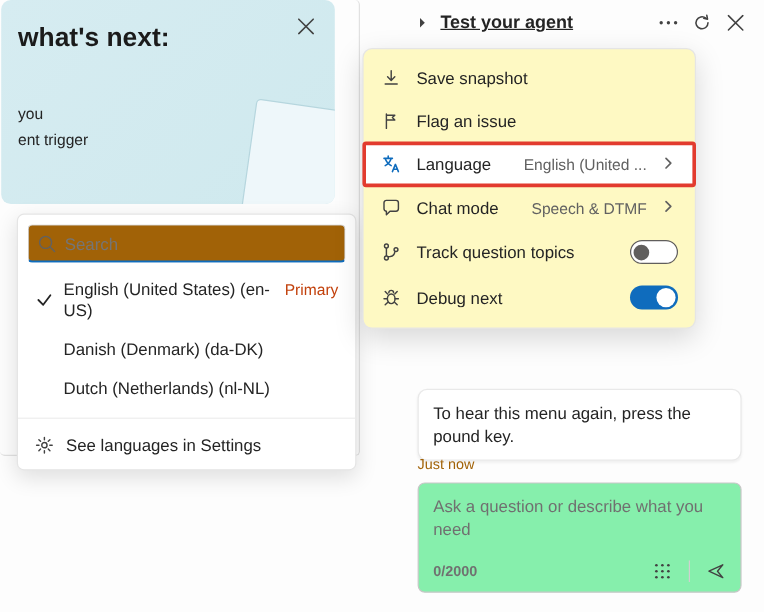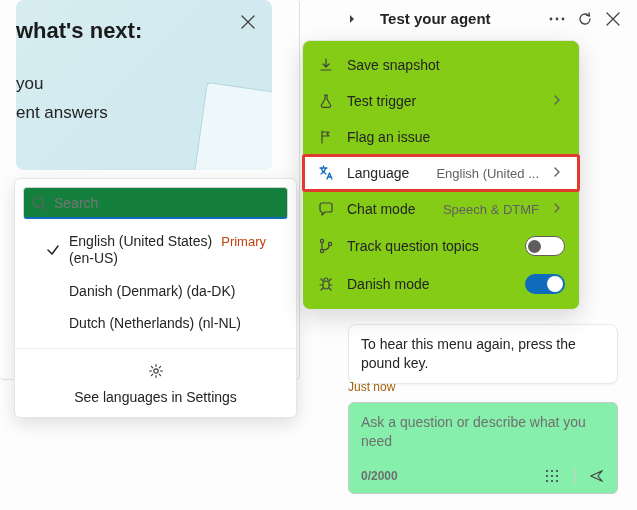--- a/index.html
+++ b/index.html
@@ -4,70 +4,70 @@
 <style>
   * { box-sizing: border-box; margin: 0; padding: 0; font-family: "Segoe UI", -apple-system, sans-serif; }
   body { width: 637px; height: 510px; background: #fdfdfd; position: relative; overflow: hidden; color: #242424; }
 
   
   .left-card {
     position: absolute; left: 0; top: 0; width: 300px; height: 380px;
     border: 1px solid #e1e1e1; border-left: none; border-top: none; border-radius: 4px;
   }
   .teal-hero {
-    position: absolute; left: 16px; top: 0; width: 256px; height: 170px;
+    position: absolute; left: 1px; top: 0; width: 278px; height: 170px;
     background: linear-gradient(135deg,#d6ecf1 0%, #cfe9ee 100%);
-    border-radius: 8px; padding: 18px 14px 14px 0; overflow: hidden;
+    border-radius: 8px; padding: 18px 14px 14px 14px; overflow: hidden;
   }
   .teal-hero::after {
     content:""; position:absolute; right:-20px; bottom:-10px; width:90px; height:90px;
     background:#eef7fa; border:1px solid #b6d6de; transform: rotate(8deg); border-radius:4px;
   }
   .hero-close { position:absolute; right:12px; top:10px; width:24px; height:24px; display:flex;align-items:center;justify-content:center; cursor:pointer;}
   .hero-title { font-size: 22px; font-weight: 700; color:#1b1b1b; }
-  .hero-lines { margin-top: 26px; font-size:17px; color:#242424; line-height: 1.7; }
+  .hero-lines { margin-top: 40px; font-size:13px; color:#242424; line-height: 1.7; }
 
   
   .lang-popup {
     position: absolute; left: 14px; top: 178px; width: 283px;
     background: #fff; border: 1px solid #e5e5e5; border-radius: 6px;
     box-shadow: 0 6px 18px rgba(0,0,0,0.12);
     z-index: 10;
   }
   .search-wrap { position:relative; margin: 8px 8px 0 8px; }
   .search-icon { position:absolute; left:8px; top:50%; transform:translateY(-50%); width:16px; height:16px; color:#616161;}
   .search-input {
     width: 100%; height: 32px; padding: 4px 8px 4px 30px;
     font-size: 14px; border: 1px solid #d1d1d1; border-bottom: 2px solid #0f6cbd;
-    border-radius: 4px; outline: none; background:#15803d;
+    border-radius: 4px; outline: none; background:#a16207;
   }
   .lang-list { padding: 6px 0; }
-  .lang-item { display:flex; align-items:center; gap:8px; padding: 8px 30px; font-size:14px; line-height:1.2; cursor:pointer;}
+  .lang-item { display:flex; align-items:center; gap:8px; padding: 8px 14px; font-size:14px; line-height:1.2; cursor:pointer;}
   .lang-check { width:16px; height:16px; flex:none; display:flex;align-items:center;justify-content:center;}
   .lang-label-wrap { flex:1; display:flex; align-items:baseline; gap:8px;}
   .lang-primary { color:#c2410c; font-size:13px;}
   .lang-divider { height:1px; background:#ededed; margin:2px 0;}
-  .see-settings { display:flex; align-items:center; gap:10px; padding: 12px 14px; font-size:14px; cursor:pointer;flex-direction:column;}
+  .see-settings { display:flex; align-items:center; gap:10px; padding: 12px 14px; font-size:14px; cursor:pointer;}
   .gear-icon { width:16px; height:16px;}
 
   
   .right-pane { position:absolute; left: 338px; top:0; width: 297px; height: 510px; }
   .right-header {
     display:flex; align-items:center; justify-content:space-between;
     padding: 10px 14px 10px 10px; font-size:15px; font-weight:600;
   }
-  .rh-left { display:flex; align-items:center; gap:24px; }
+  .rh-left { display:flex; align-items:center; gap:11px;text-decoration:underline; }
   .rh-caret { width:8px; height:8px; display:flex; align-items:center; justify-content:center;}
   .rh-actions { display:flex; align-items:center; gap:12px; color:#424242;}
   .icon16 { width:16px; height:16px; display:inline-flex; align-items:center; justify-content:center; }
 
   
   .menu {
     position:absolute; left: -36px; top: 40px; width: 278px;
-    background:#84cc16; border:1px solid #e5e5e5; border-radius:8px;
+    background:#fef9c3; border:1px solid #e5e5e5; border-radius:8px;
     box-shadow: 0 8px 24px rgba(0,0,0,0.15);
     padding: 6px 0;
     z-index: 20;
   }
   .menu-item {
     display:flex; align-items:center; gap:12px;
     padding: 9px 14px; font-size:14px; cursor:pointer; color:#242424;
   }
   .menu-item .mi-icon { width:18px; height:18px; flex:none; display:flex;align-items:center;justify-content:center; color:#424242;}
   .menu-item .mi-label { flex:1; white-space:nowrap; overflow:hidden; text-overflow:ellipsis;}
@@ -110,21 +110,21 @@
 <div class="left-card">
   <div class="teal-hero">
     <div class="hero-close">
       <svg width="14" height="14" viewBox="0 0 14 14">
           <path d="M1 1 L13 13 M13 1 L1 13" stroke="#424242" stroke-width="1.3" stroke-linecap="round"></path>
         </svg>
     </div>
     <div class="hero-title"> what's next:</div>
     <div class="hero-lines">
       <div>you</div>
-      <div>ent answers</div>
+      <div>ent trigger</div>
     </div>
   </div>
 
   <div class="lang-popup">
     <div class="search-wrap">
       <span class="search-icon">
         <svg width="16" height="16" viewBox="0 0 16 16">
             <circle cx="7" cy="7" r="5" fill="none" stroke="#616161" stroke-width="1.2"></circle>
             <line x1="11" y1="11" x2="14.5" y2="14.5" stroke="#616161" stroke-width="1.2" stroke-linecap="round"></line>
           </svg>
@@ -206,33 +206,20 @@
       <span class="mi-icon">
         <svg width="16" height="16" viewBox="0 0 16 16">
             <path d="M8 2v8M5 7l3 3 3-3M3 13h10" fill="none" stroke="#424242" stroke-width="1.2" stroke-linecap="round" stroke-linejoin="round"></path>
           </svg>
       </span>
       <span class="mi-label">Save snapshot</span>
     </div>
     <div class="menu-item">
       <span class="mi-icon">
         <svg width="16" height="16" viewBox="0 0 16 16">
-            <path d="M6 2h4M7 2v4l-3.5 6a1.5 1.5 0 0 0 1.3 2.3h6.4a1.5 1.5 0 0 0 1.3-2.3L9 6V2" fill="none" stroke="#424242" stroke-width="1.2" stroke-linejoin="round"></path>
-          </svg>
-      </span>
-      <span class="mi-label">Test trigger</span>
-      <span class="mi-chevron">
-        <svg width="12" height="12" viewBox="0 0 12 12">
-            <path d="M4 2l4 4-4 4" fill="none" stroke="#616161" stroke-width="1.4" stroke-linecap="round" stroke-linejoin="round"></path>
-          </svg>
-      </span>
-    </div>
-    <div class="menu-item">
-      <span class="mi-icon">
-        <svg width="16" height="16" viewBox="0 0 16 16">
             <path d="M4 2v12M4 3h7l-2 2 2 2H4" fill="none" stroke="#424242" stroke-width="1.2" stroke-linejoin="round" stroke-linecap="round"></path>
           </svg>
       </span>
       <span class="mi-label">Flag an issue</span>
     </div>
     <div class="menu-item menu-highlight">
       <span class="mi-icon">
         <svg width="18" height="18" viewBox="0 0 18 18">
             <path d="M3 4h7M6.5 2v2M4 4c1 3 3 5 5 6M9 4c-1 3-3 5-5 6M10 15l2.5-6 2.5 6M11 13h3" fill="none" stroke="#0f6cbd" stroke-width="1.3" stroke-linecap="round" stroke-linejoin="round"></path>
           </svg>
@@ -271,21 +258,21 @@
       <span class="mi-label">Track question topics</span>
       <span class="toggle toggle-off"></span>
     </div>
     <div class="menu-item">
       <span class="mi-icon">
         <svg width="16" height="16" viewBox="0 0 16 16">
             <ellipse cx="8" cy="9" rx="3.2" ry="4" fill="none" stroke="#424242" stroke-width="1.2"></ellipse>
             <path d="M5 5l-2-2M11 5l2-2M4.8 9H2M11.2 9H14M5 12l-2 2M11 12l2 2M6 4a2 2 0 0 1 4 0" fill="none" stroke="#424242" stroke-width="1.2" stroke-linecap="round"></path>
           </svg>
       </span>
-      <span class="mi-label">Danish mode</span>
+      <span class="mi-label">Debug next</span>
       <span class="toggle toggle-on"></span>
     </div>
   </div>
 
   <div class="chat-bubble">To hear this menu again, press the pound key.</div>
   <div class="timestamp">Just now</div>
 
   <div class="compose">
     <span>Ask a question or describe what you need</span>
     <div class="compose-footer">

